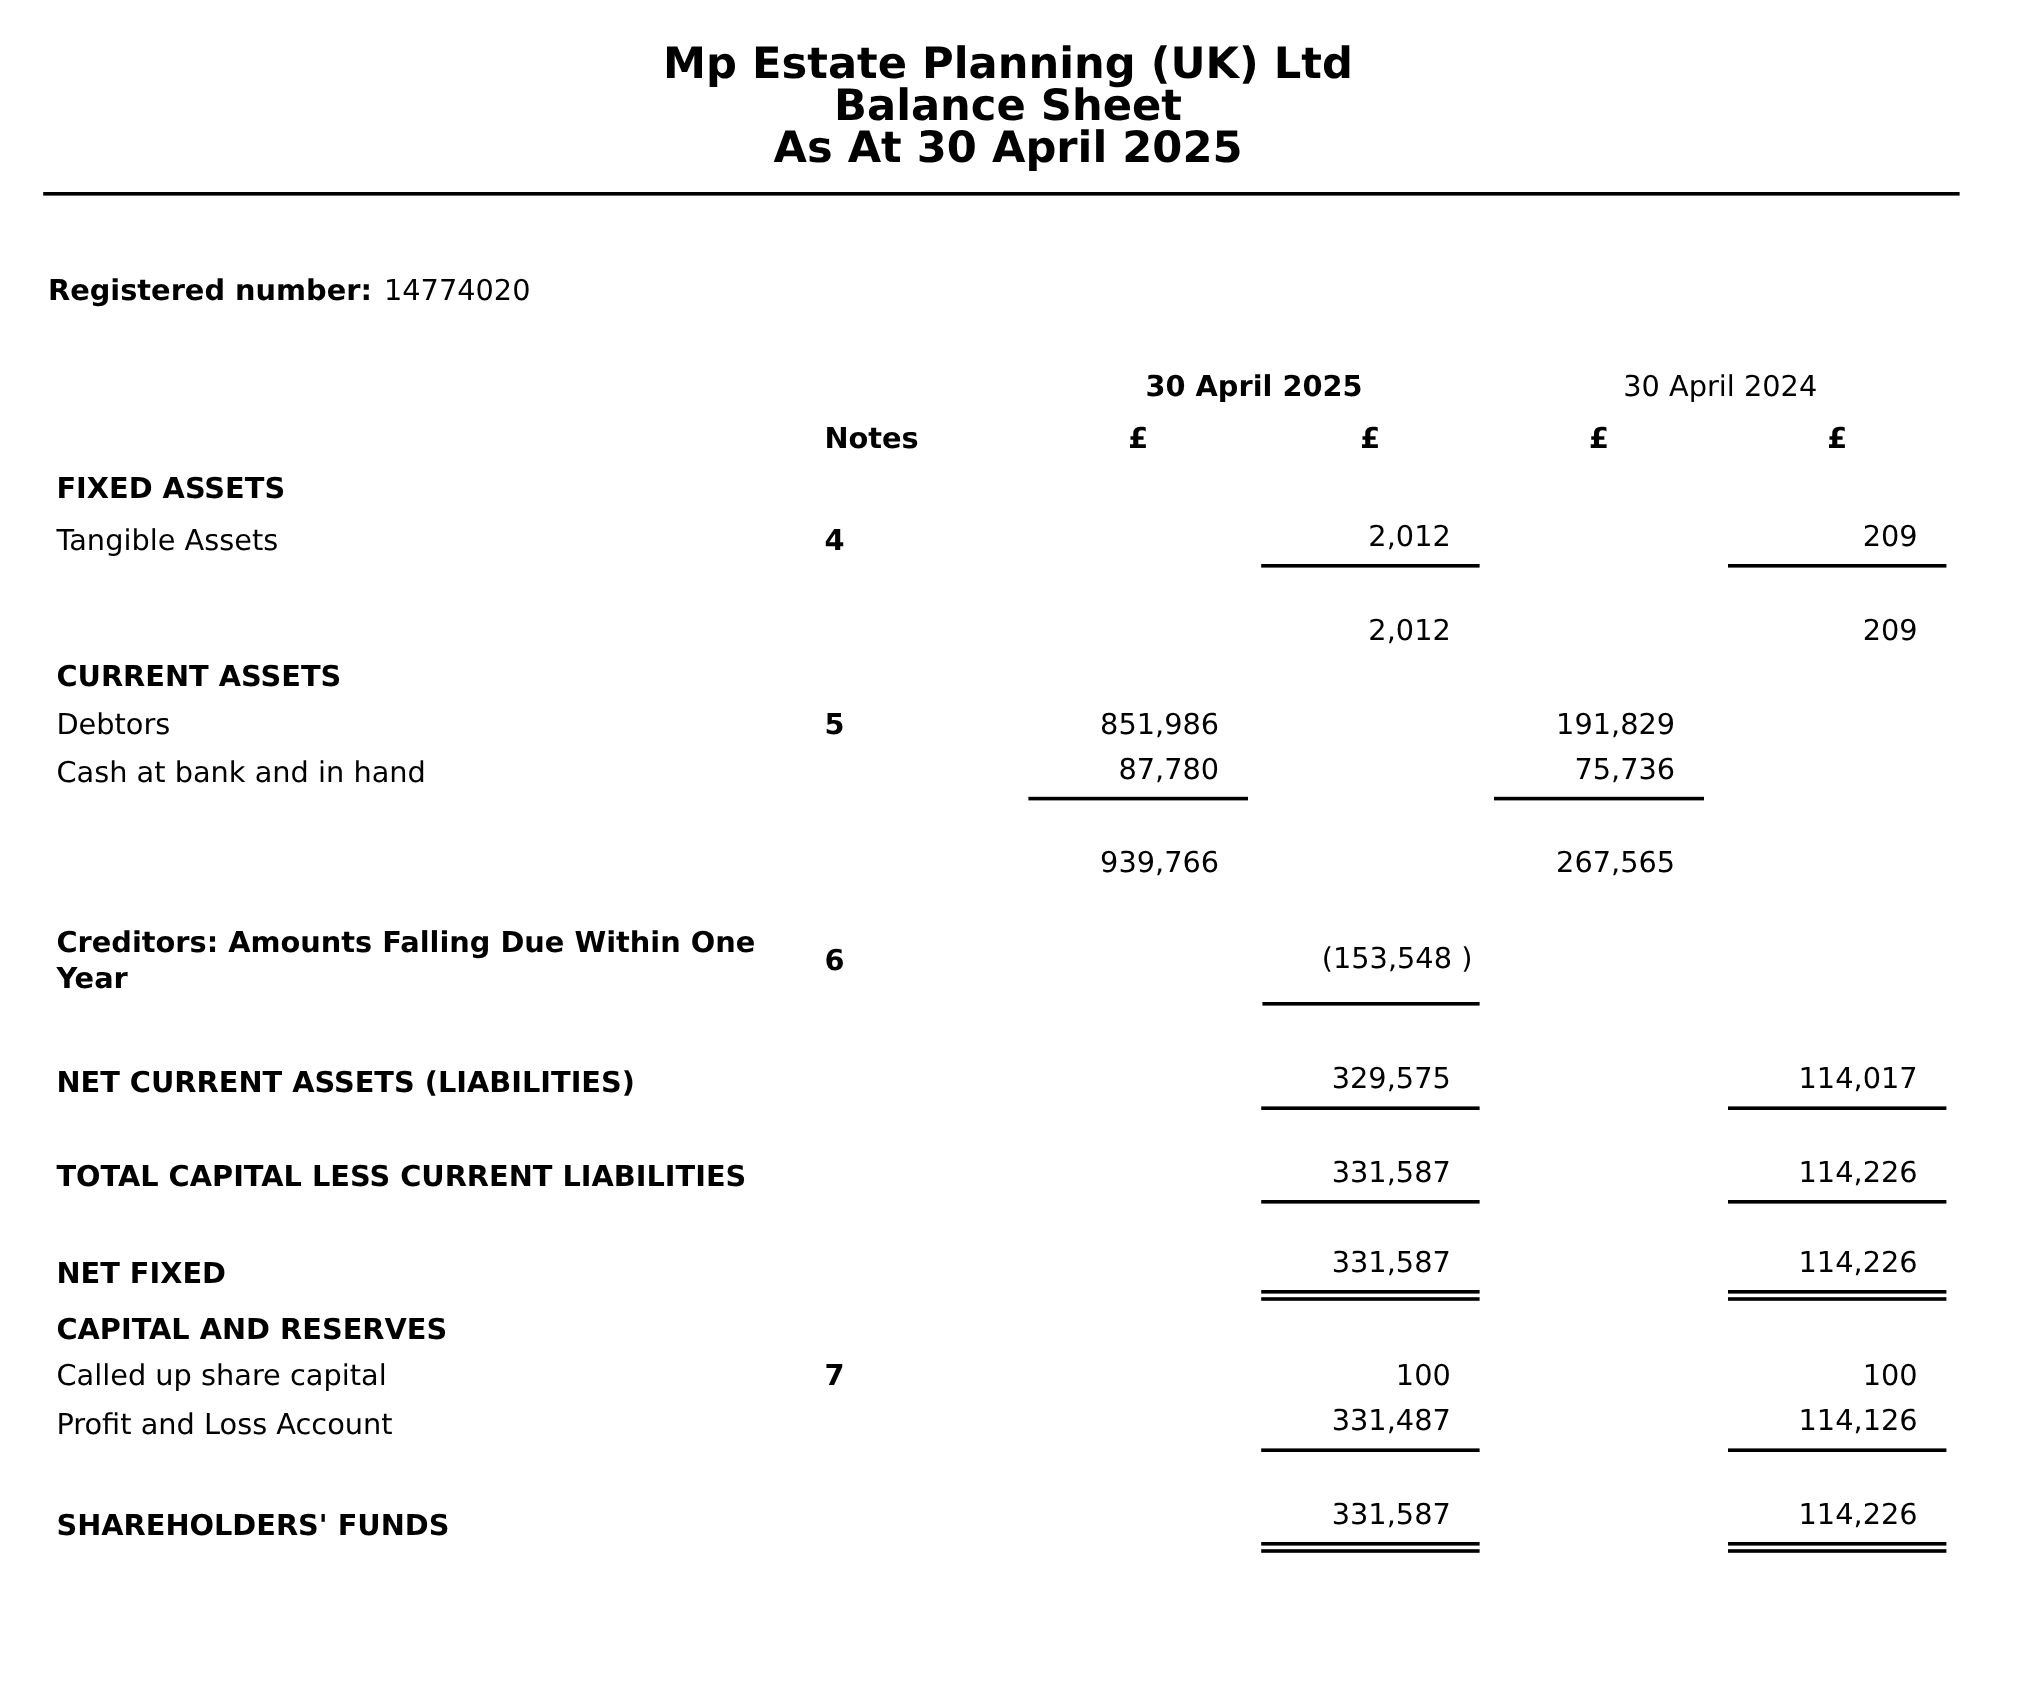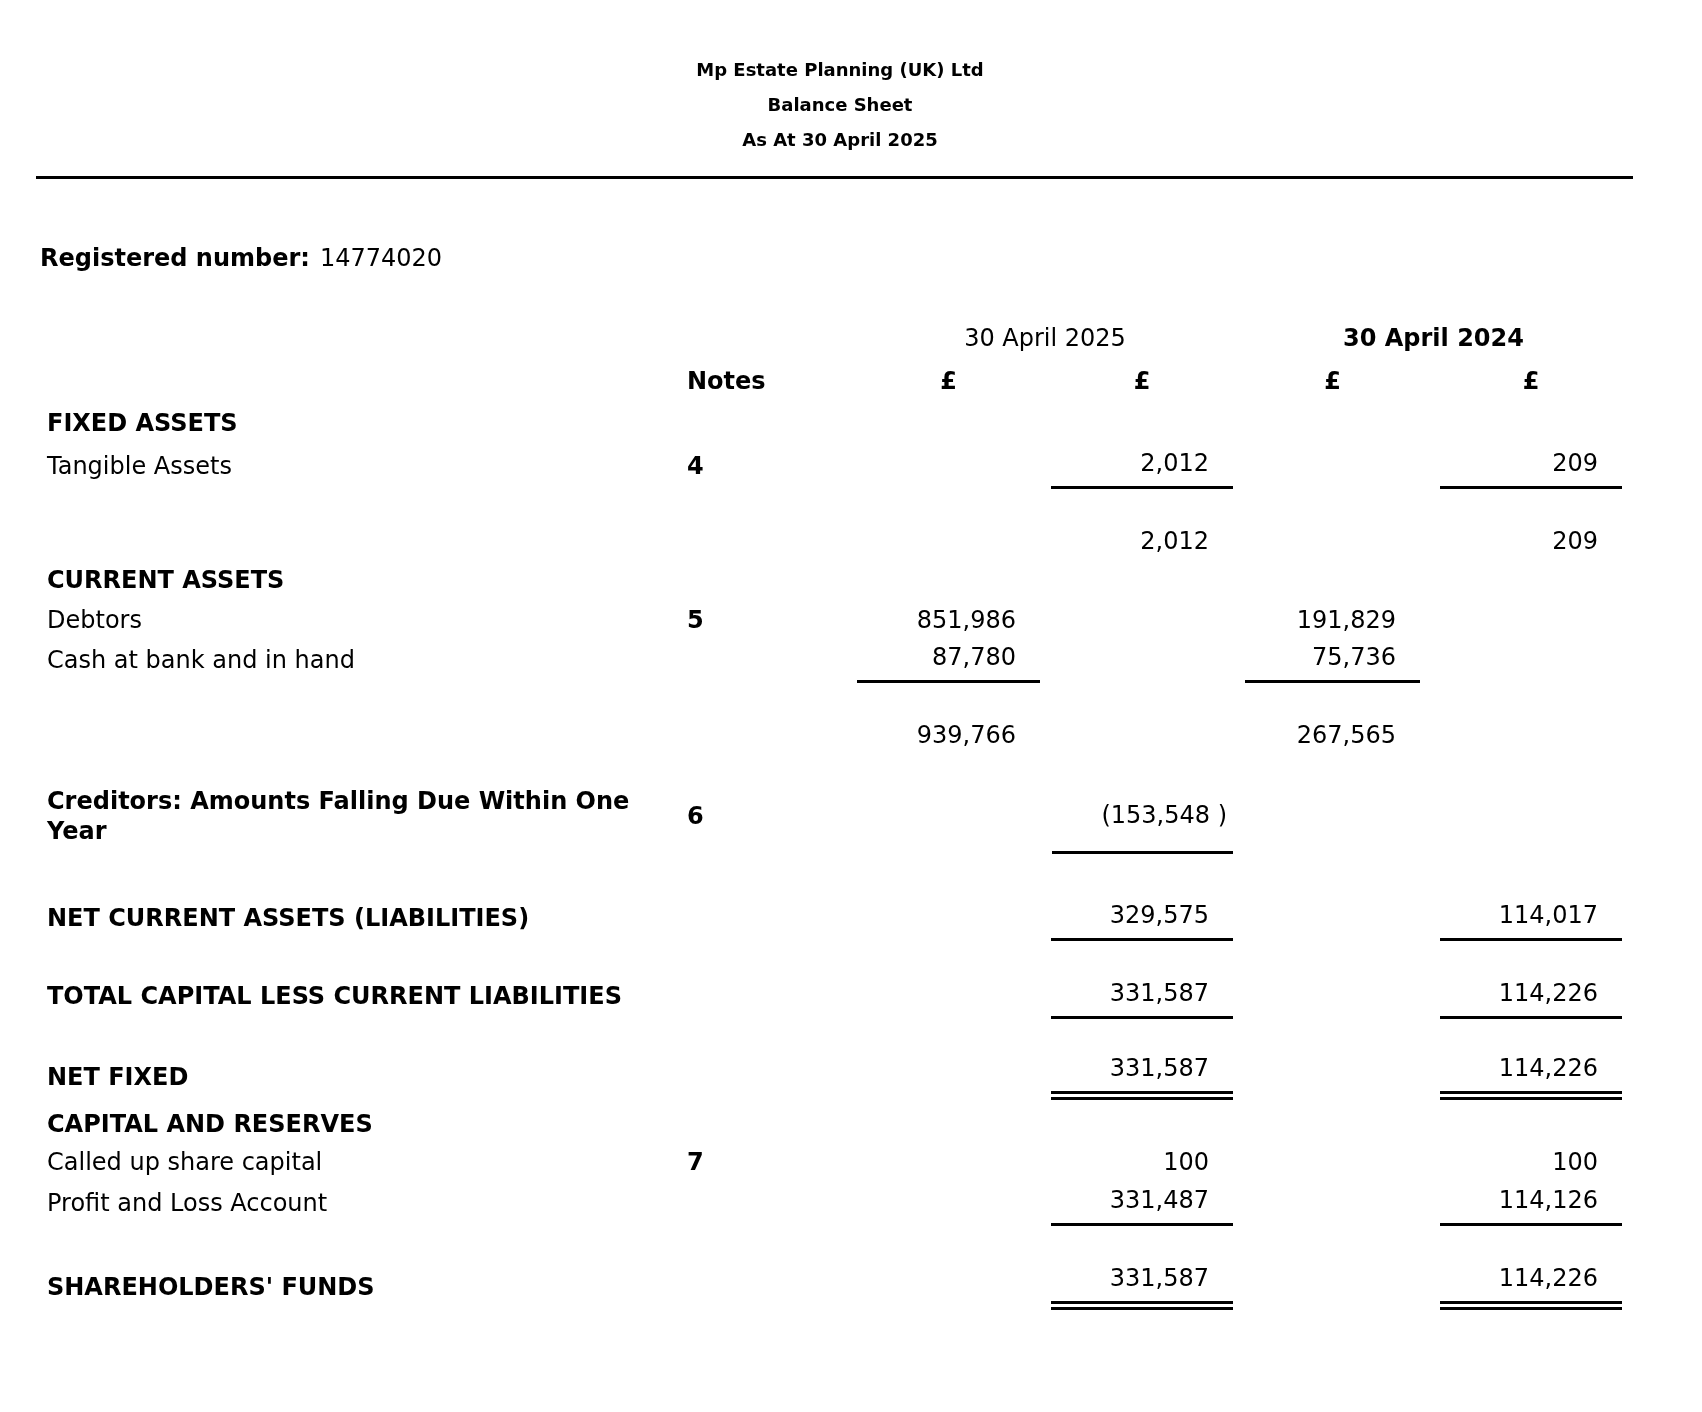--- a/index.html
+++ b/index.html
@@ -1,40 +1,40 @@
 <!DOCTYPE html>
 <html><head>
 <meta charset="utf-8">
 <style>
   html,body{margin:0;padding:0;}
   body{
     width:1702px;height:1412px;background:#ffffff;color:#000000;
     font-family:"DejaVu Sans","Liberation Sans",sans-serif;
     font-size:24px;overflow:hidden;
   }
-  .title-block{margin-top:52px;width:1680px;text-align:center;font-weight:bold;font-size:18px;line-height:35px;}
+  .title-block{margin-top:36px;width:1680px;text-align:center;font-weight:bold;font-size:36px;line-height:35px;}
   .top-rule{height:3px;background:#000;margin:19px 69px 0 36px;}
   .reg-line{margin:64px 0 0 40px;line-height:30px;}
   .reg-label{font-weight:bold;}
   .reg-value{margin-left:10px;}
   .sheet{padding-left:47px;margin-top:50px;}
   .row{display:grid;grid-template-columns:640px 130px 223px 193px 187px 202px;line-height:30px;}
   .cell{display:flex;align-items:flex-end;min-height:30px;}
   .label{max-width:600px;display:block;}
   .bold .label{font-weight:bold;}
   .notes{font-weight:bold;}
   .num{justify-content:flex-end;padding-right:24px;}
   .paren{padding-right:6px;}
   .chdr{justify-content:center;font-weight:bold;}
   .c1{margin-left:40px;}
   .c2{margin-left:11px;}
   .c3{margin-left:12px;}
   .c4{margin-left:20px;}
-  .hdr2025{grid-column:3/5;margin-left:40px;justify-content:center;font-weight:normal;}
-  .hdr2024{grid-column:5/7;margin-left:12px;justify-content:center;font-weight:bold;}
+  .hdr2025{grid-column:3/5;margin-left:40px;justify-content:center;font-weight:bold;}
+  .hdr2024{grid-column:5/7;margin-left:12px;justify-content:center;font-weight:normal;}
   .ul .cell,.dul .cell{padding-bottom:8px;}
   .ul .bdr{border-bottom:3px solid #000;}
   .dul .bdr{border-bottom:9px double #000;}
   .tall .cell{align-items:center;}
   .tall .label-cell{align-items:flex-start;}
   .mt7{margin-top:7px;}.mt8{margin-top:8px;}.mt9{margin-top:9px;}.mt10{margin-top:10px;}
   .mt12{margin-top:12px;}.mt13{margin-top:13px;}.mt34{margin-top:34px;}.mt36{margin-top:36px;}
   .mt37{margin-top:37px;}.mt46{margin-top:46px;}
 </style>
 </head>

